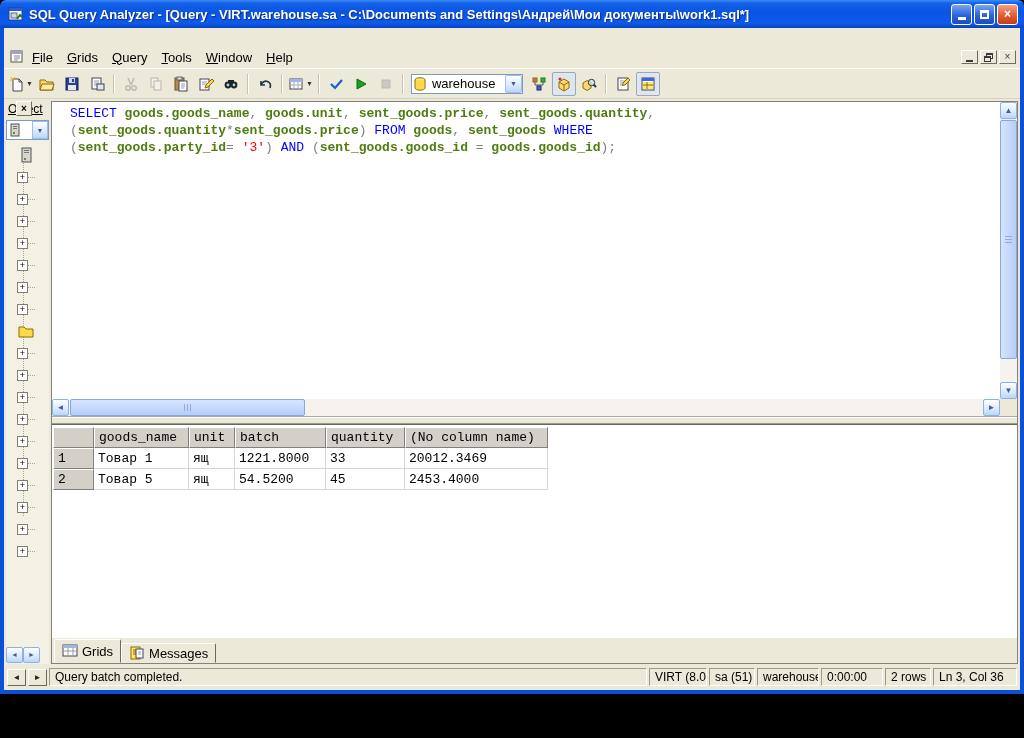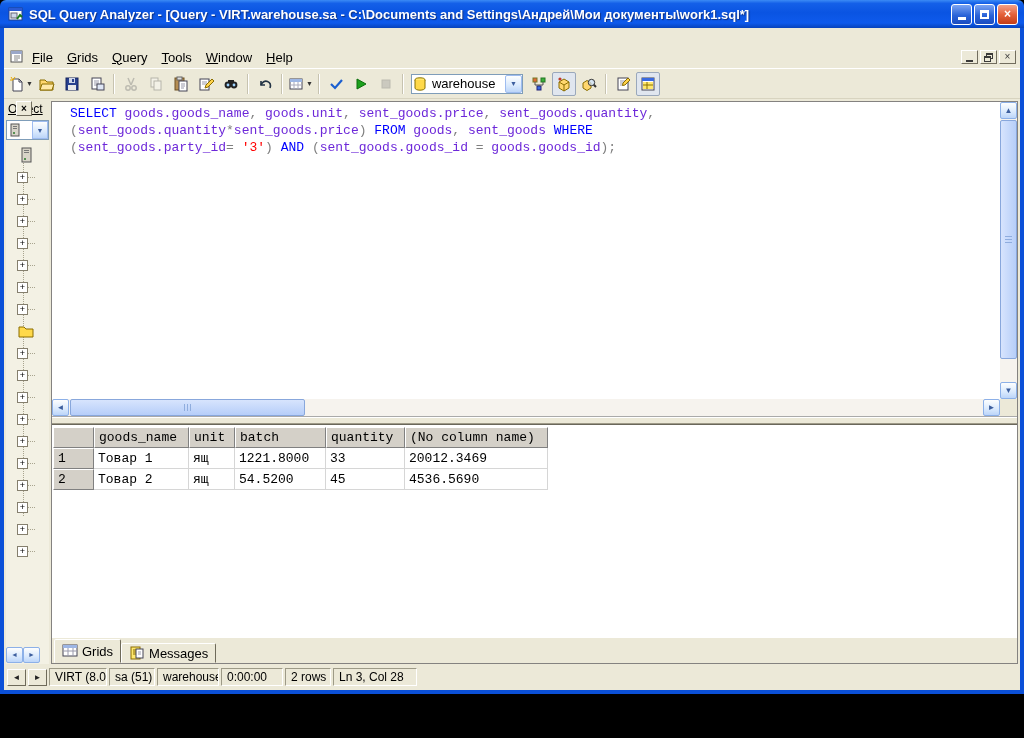--- a/index.html
+++ b/index.html
@@ -81,21 +81,21 @@
     font-size:7px;color:#3c5e9e;box-sizing:border-box;}
 
   
   .childwin{flex:1;display:flex;flex-direction:column;min-width:0;border:1px solid #848280;background:#ece9d8;}
   .editor{position:relative;height:314px;background:#fff;border-bottom:1px solid #aaa;}
   .code{position:absolute;inset:3px 20px 20px 18px;font-family:"Liberation Mono","DejaVu Sans Mono",monospace;
     font-size:13px;line-height:17px;white-space:pre;overflow:hidden;}
   .tok-kw{color:#0000ff;}
   .tok-str{color:#ff0000;}
   .tok-o{color:#808080;}
-  .tok-t{color:#6d28d9;}
+  .tok-t{color:#4d7c0f;font-weight:bold;}
 
   
   .vscroll{position:absolute;top:0;right:0;bottom:17px;width:17px;display:flex;flex-direction:column;background:#f6f3ee;}
   .hscroll{position:absolute;left:0;bottom:0;right:17px;height:17px;display:flex;background:#f6f3ee;}
   .sbbtn{width:17px;height:17px;flex:none;background:linear-gradient(180deg,#fdfefe,#d9e9fd 60%,#bcd5f9);
     border:1px solid #8cb0e8;border-radius:2px;display:flex;align-items:center;justify-content:center;
     font-size:8px;color:#3c5e9e;box-sizing:border-box;}
   .sbtrack{flex:1;position:relative;}
   .vthumb{position:absolute;left:0;right:0;top:1px;height:91%;background:linear-gradient(90deg,#d7e4fd,#b6cef9);
     border:1px solid #88a7dc;border-radius:2px;box-sizing:border-box;}
@@ -543,25 +543,25 @@
                 <tr>
                   <td class="c0 rowhdr">1</td>
                   <td class="c1">Товар 1</td>
                   <td class="c2">ящ</td>
                   <td class="c3">1221.8000</td>
                   <td class="c4">33</td>
                   <td class="c5">20012.3469</td>
                 </tr>
                 <tr>
                   <td class="c0 rowhdr">2</td>
-                  <td class="c1">Товар 2</td>
+                  <td class="c1">Товар 5</td>
                   <td class="c2">ящ</td>
                   <td class="c3">54.5200</td>
                   <td class="c4">45</td>
-                  <td class="c5">4536.5690</td>
+                  <td class="c5">2453.4000</td>
                 </tr>
               </tbody>
             </table>
         </div>
         <div class="tabbar">
             <div class="tab active">
               <span class="ticon">
                 <svg width="16" height="14">
                   <rect x="1" y="1" width="14" height="11" fill="#fff" stroke="#445"></rect>
                   <rect x="1" y="1" width="14" height="3" fill="#9db6e4"></rect>
@@ -581,25 +581,26 @@
               </span>
               <span>Messages</span>
             </div>
           </div>
       </div>
     </div>
 
     <div class="childstatus">
       <span class="csbtn">◄</span>
       <span class="csbtn">►</span>
+      <div class="panel grow">Query batch completed.</div>
       <span id="status-panels" style="display:flex;gap:2px;">
           <div class="panel w54">VIRT (8.0)</div>
           <div class="panel w46">sa (51)</div>
           <div class="panel w62">warehouse</div>
           <div class="panel w62">0:00:00</div>
           <div class="panel w45">2 rows</div>
-          <div class="panel w84">Ln 3, Col 28</div>
+          <div class="panel w84">Ln 3, Col 36</div>
         </span>
     </div>
 
 
   </div>
 </div>
 
 </body></html>

